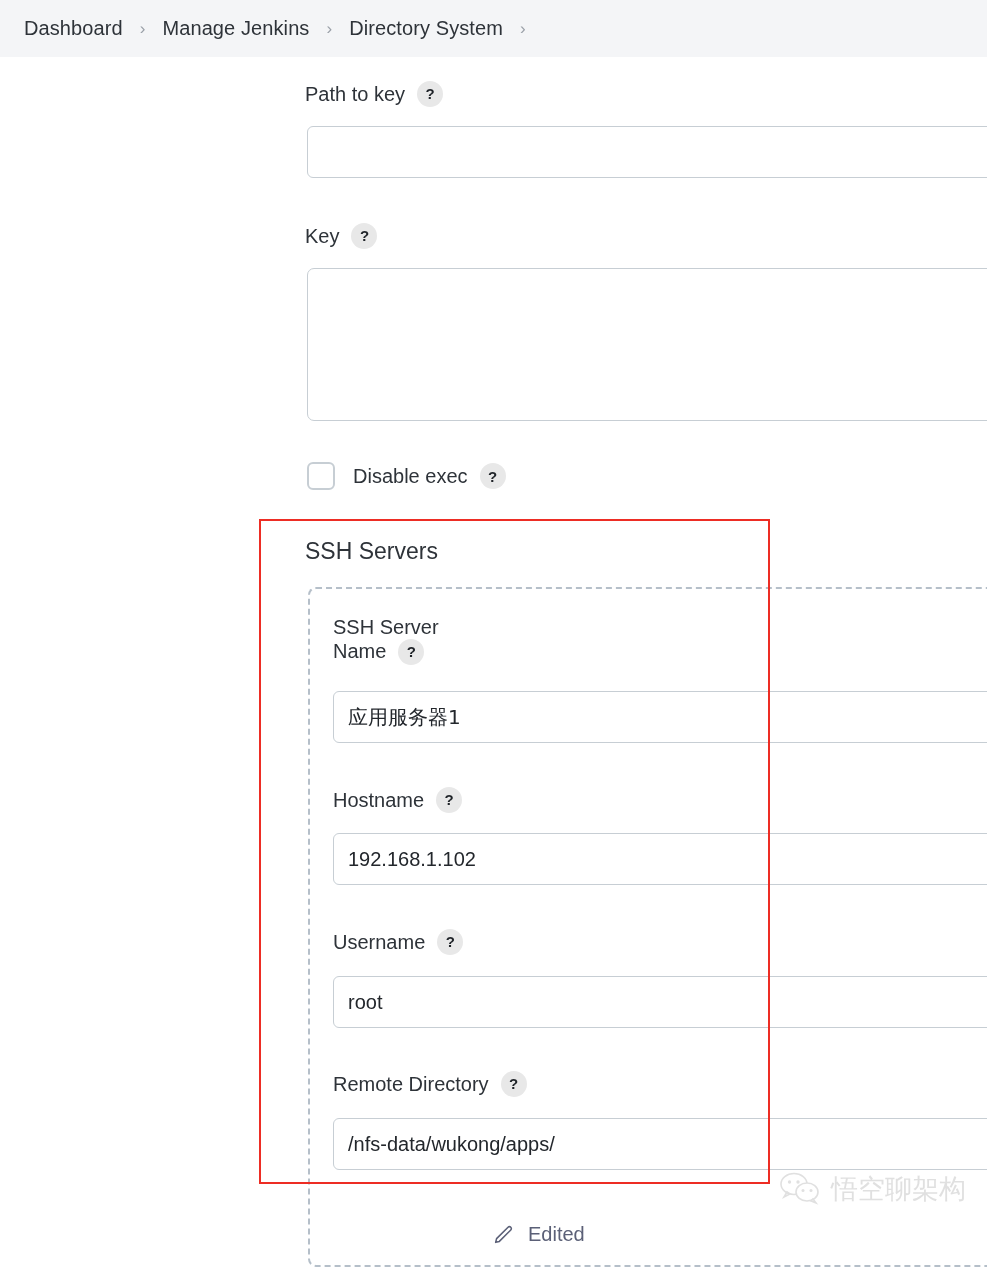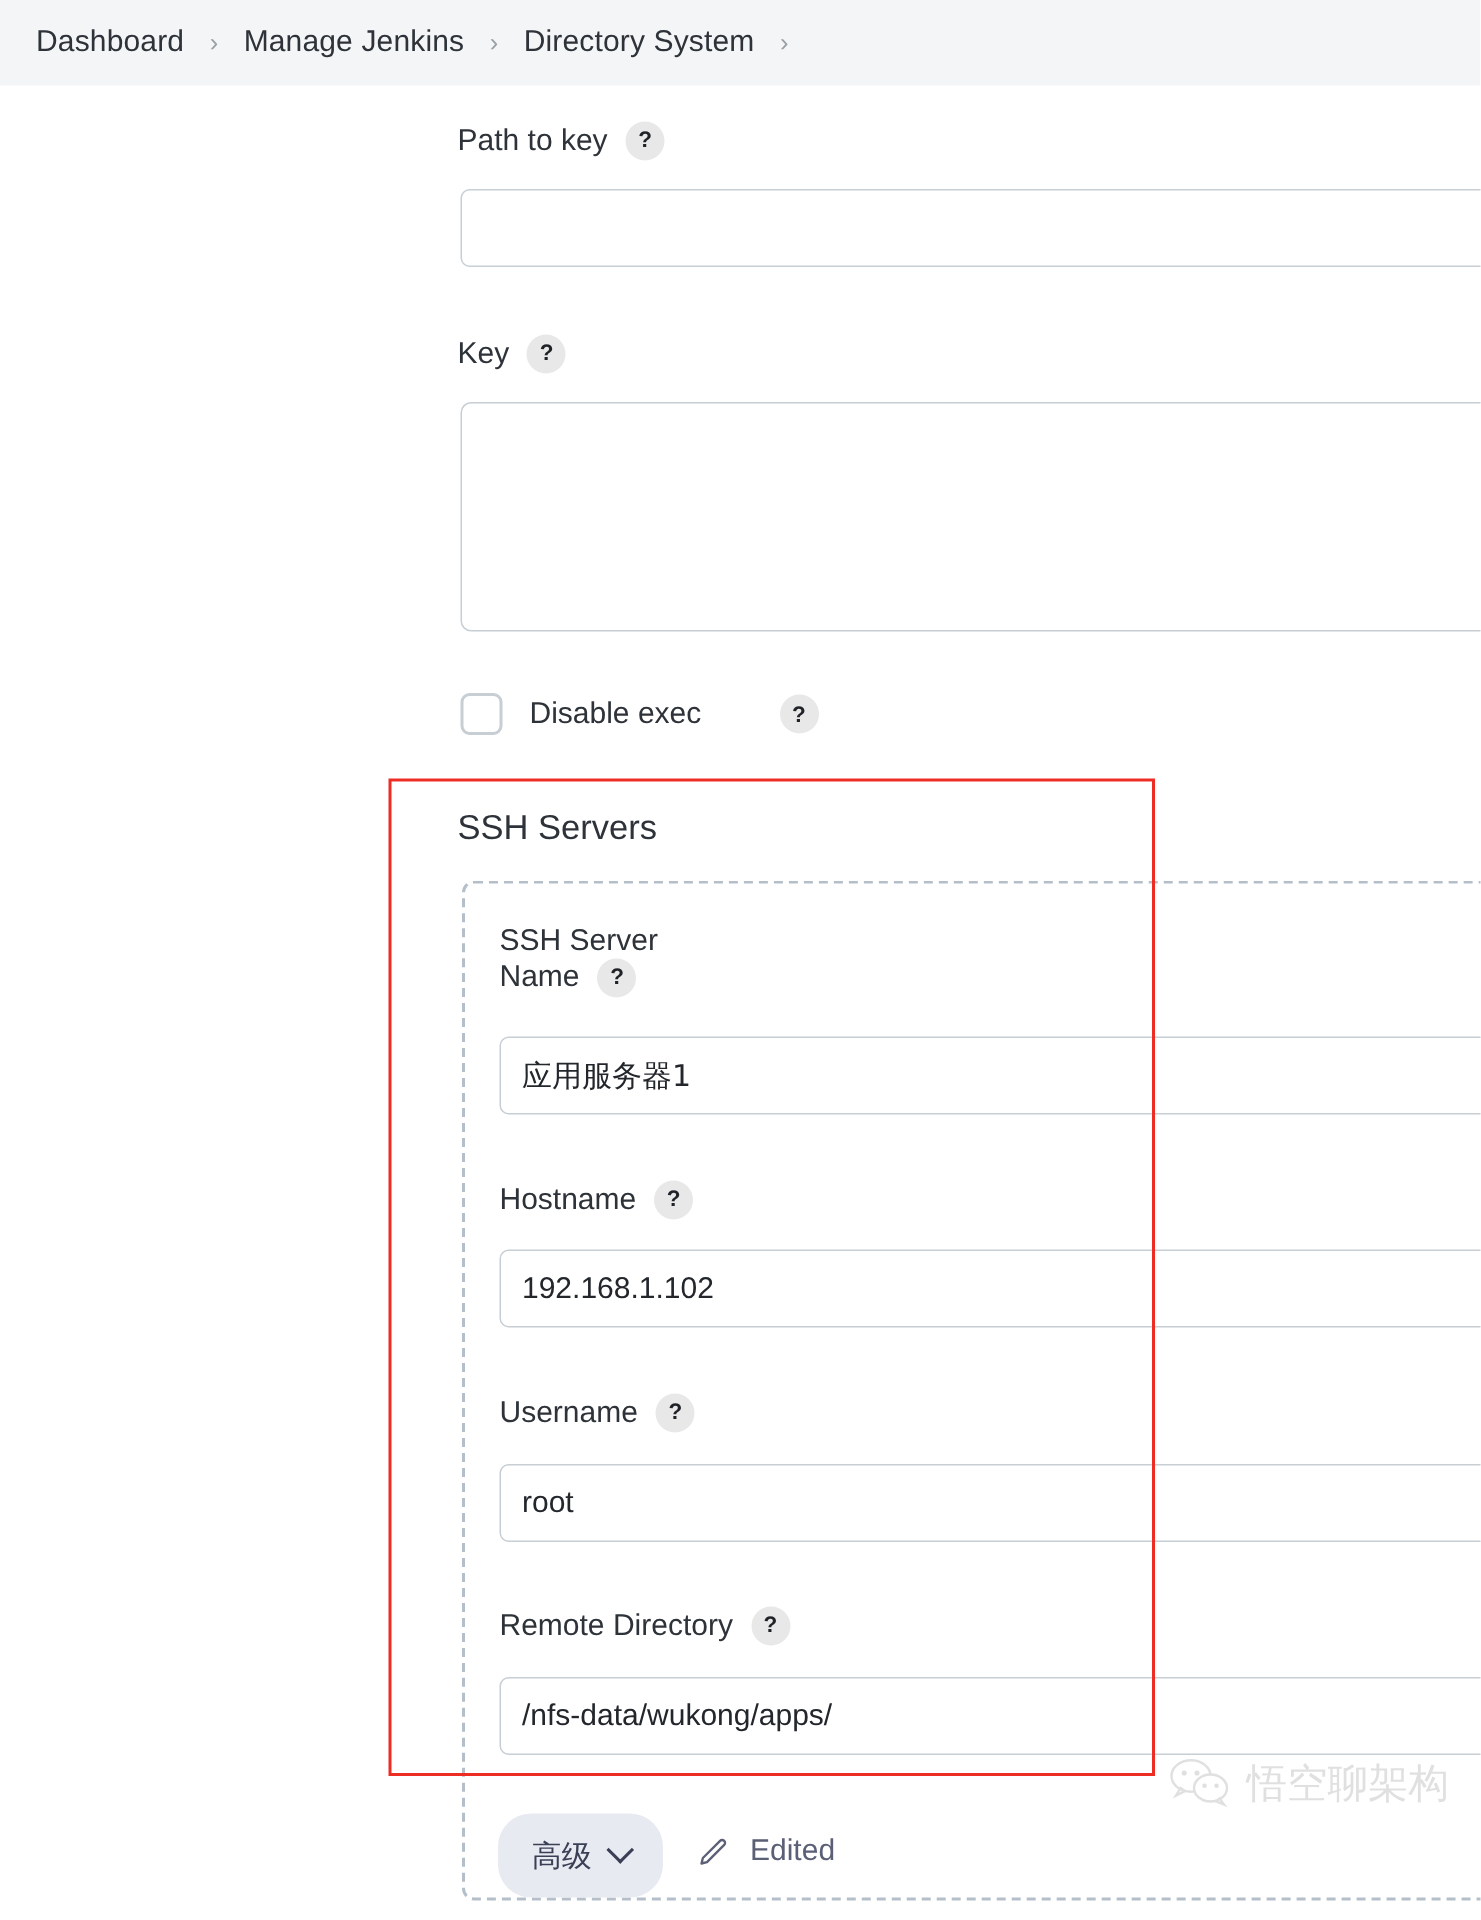--- a/index.html
+++ b/index.html
@@ -106,21 +106,20 @@
     background: #fff;
     flex: none;
   }
   .checkbox-label {
     font-size: 20px;
     color: #2e3339;
     margin-left: 18px;
     display: flex;
     align-items: center;
     white-space: nowrap;
-    gap: 40px;
   }
 
   
   .annotation-text {
     position: absolute;
     font-size: 46px;
     line-height: 1;
     color: #ed2d24;
     white-space: nowrap;
     font-family: "DejaVu Sans", "Liberation Sans", sans-serif;
@@ -259,26 +258,22 @@
   <div class="text-input" style="left:333px; top:976px; width:680px; height:52px;">root</div>
 
   <div class="field-label" style="left:333px; top:1071px;">
     <span>Remote Directory</span>
     <span class="help-badge">?</span>
   </div>
   <div class="text-input" style="left:333px; top:1118px; width:680px; height:52px;">/nfs-data/wukong/apps/</div>
 
   <div class="annotation-box" style="left:259px; top:519px; width:511px; height:665px;"></div>
 
-  <button class="advanced-button" style="left:332px; top:1209px; width:110px; height:56px;">
-    <span>高级</span>
-    <span class="chev"></span>
-  </button>
-
-  <div class="edited-group" style="left:464px; top:1223px;">
+
+  <div class="edited-group" style="left:492px; top:1223px;">
     <span style="display:inline-flex; width:22px; height:22px;">
       <svg width="22" height="22" viewBox="0 0 24 24" fill="none" stroke="#5b6077" stroke-width="1.7" stroke-linecap="round" stroke-linejoin="round">
         <path d="M17.5 3.5a2.1 2.1 0 0 1 3 3L8 19l-4 1 1-4z"></path>
       </svg>
     </span>
     <span class="edited-label">Edited</span>
   </div>
 
   <div class="watermark" style="left:779px; top:1171px;">
     <span style="display:inline-flex; width:42px; height:34px;">

